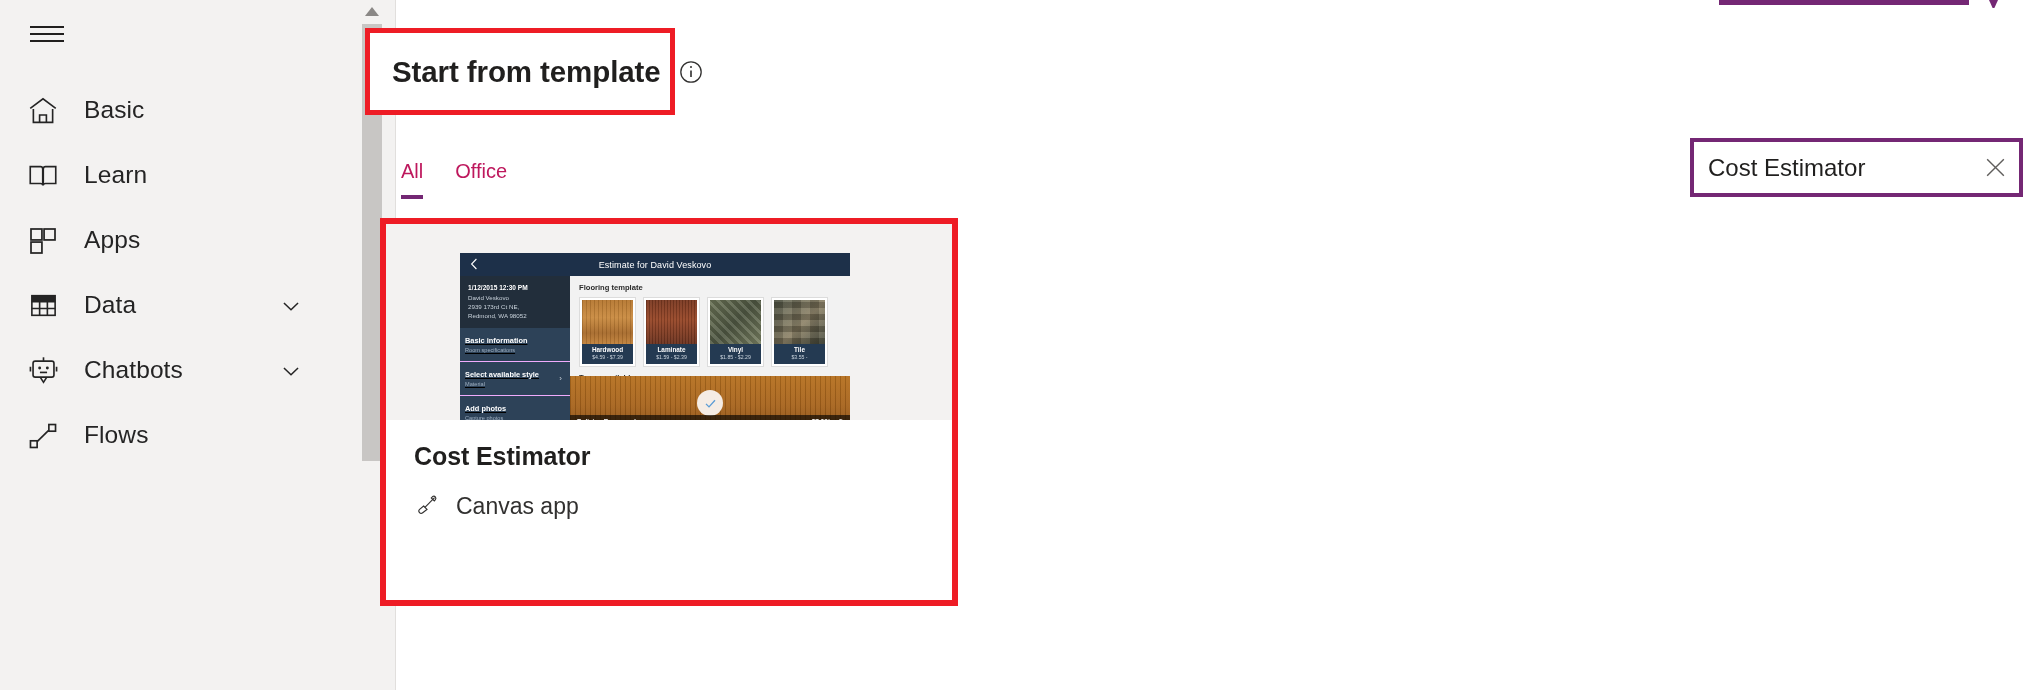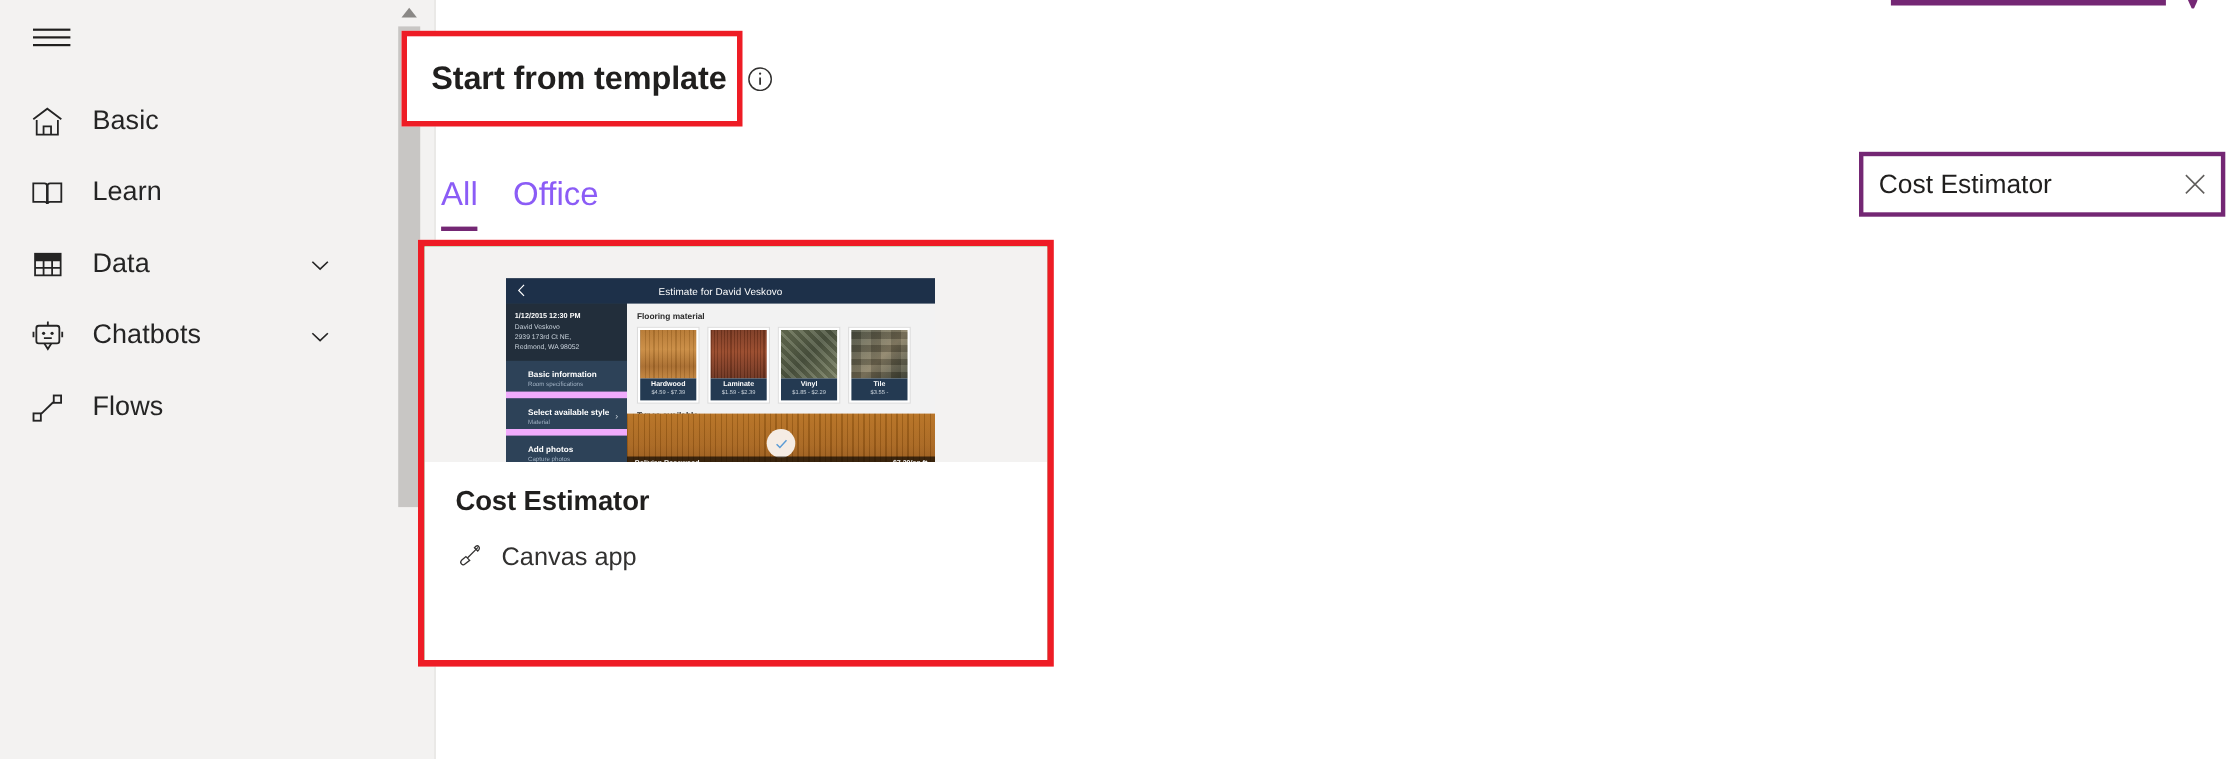--- a/index.html
+++ b/index.html
@@ -197,22 +197,22 @@
   .tabs {
     position: absolute;
     left: -12px;
     top: 160px;
     display: flex;
     align-items: flex-start;
   }
   .tab {
     position: relative;
     padding: 0 16px 16px 16px;
-    font-size: 30px;
-    color: #8b5cf6;
+    font-size: 20px;
+    color: #be185d;
     cursor: pointer;
     white-space: nowrap;
   }
   .tab.active { font-weight: 400; }
   .tab.active::after {
     content: "";
     position: absolute;
     left: 16px;
     right: 16px;
     bottom: 0;
@@ -364,23 +364,24 @@
     white-space: nowrap;
   }
   .mock-addr .ln.first {
     color: #ffffff;
     font-weight: 700;
     font-size: 6.6px;
     margin-bottom: 1px;
   }
   .mock-menu-item {
     position: relative;
-    padding: 8px 8px 8px 20px;
-    border-bottom: 6px solid #f0abfc;
+    padding: 8px 8px 8px 5px;
+    border-bottom: 1px solid #f0abfc;
     height: 34px;
+    text-decoration: underline;
   }
   .mock-menu-item .mi-title {
     font-size: 7.4px;
     color: #ffffff;
     font-weight: 700;
     line-height: 10px;
     white-space: nowrap;
   }
   .mock-menu-item .mi-sub {
     font-size: 5.6px;
@@ -537,20 +538,30 @@
         <span class="nav-icon">
           <svg width="34" height="34" viewBox="0 0 24 24" fill="none" stroke="#242424" stroke-width="1.15">
             <path d="M3 5.4h7.2c.9 0 1.6.7 1.6 1.6v11.6c0-.7-.7-1.3-1.6-1.3H3z"></path>
             <path d="M21 5.4h-7.2c-.9 0-1.6.7-1.6 1.6v11.6c0-.7.7-1.3 1.6-1.3H21z"></path>
             <path d="M12 7v11.6"></path>
           </svg>
         </span>
         <span class="nav-label">Learn</span>
       </li>
 
+      <li class="nav-item">
+        <span class="nav-icon">
+          <svg width="32" height="32" viewBox="0 0 24 24" fill="none" stroke="#242424" stroke-width="1.3">
+            <rect x="3" y="3" width="8.2" height="8.2"></rect>
+            <rect x="12.8" y="3" width="8.2" height="8.2"></rect>
+            <rect x="3" y="12.8" width="8.2" height="8.2"></rect>
+          </svg>
+        </span>
+        <span class="nav-label">Apps</span>
+      </li>
 
 
       <li class="nav-item">
         <span class="nav-icon">
           <svg width="31" height="31" viewBox="0 0 24 24" fill="none" stroke="#242424" stroke-width="1.25">
             <rect x="3" y="4.4" width="18" height="15.2"></rect>
             <path d="M3 9h18M3 14.3h18M9 9v10.6M15 9v10.6"></path>
             <path d="M3 4.4h18v4.6H3z" fill="#242424" stroke="none"></path>
           </svg>
         </span>
@@ -675,21 +686,21 @@
                   <span class="mi-chev">›</span>
                 </div>
 
                 <div class="mock-menu-item">
                   <div class="mi-title">Add photos</div>
                   <div class="mi-sub">Capture photos</div>
                 </div>
               </div>
 
               <div class="mock-right">
-                <div class="mock-sec-label">Flooring material</div>
+                <div class="mock-sec-label">Flooring template</div>
 
                 <div class="mat-row">
                   <div class="mat-tile">
                     <div class="mat-swatch sw-hardwood"></div>
                     <div class="mat-cap">
                       <div class="mc-name">Hardwood</div>
                       <div class="mc-price">$4.59 - $7.39</div>
                     </div>
                   </div>
                   <div class="mat-tile">

